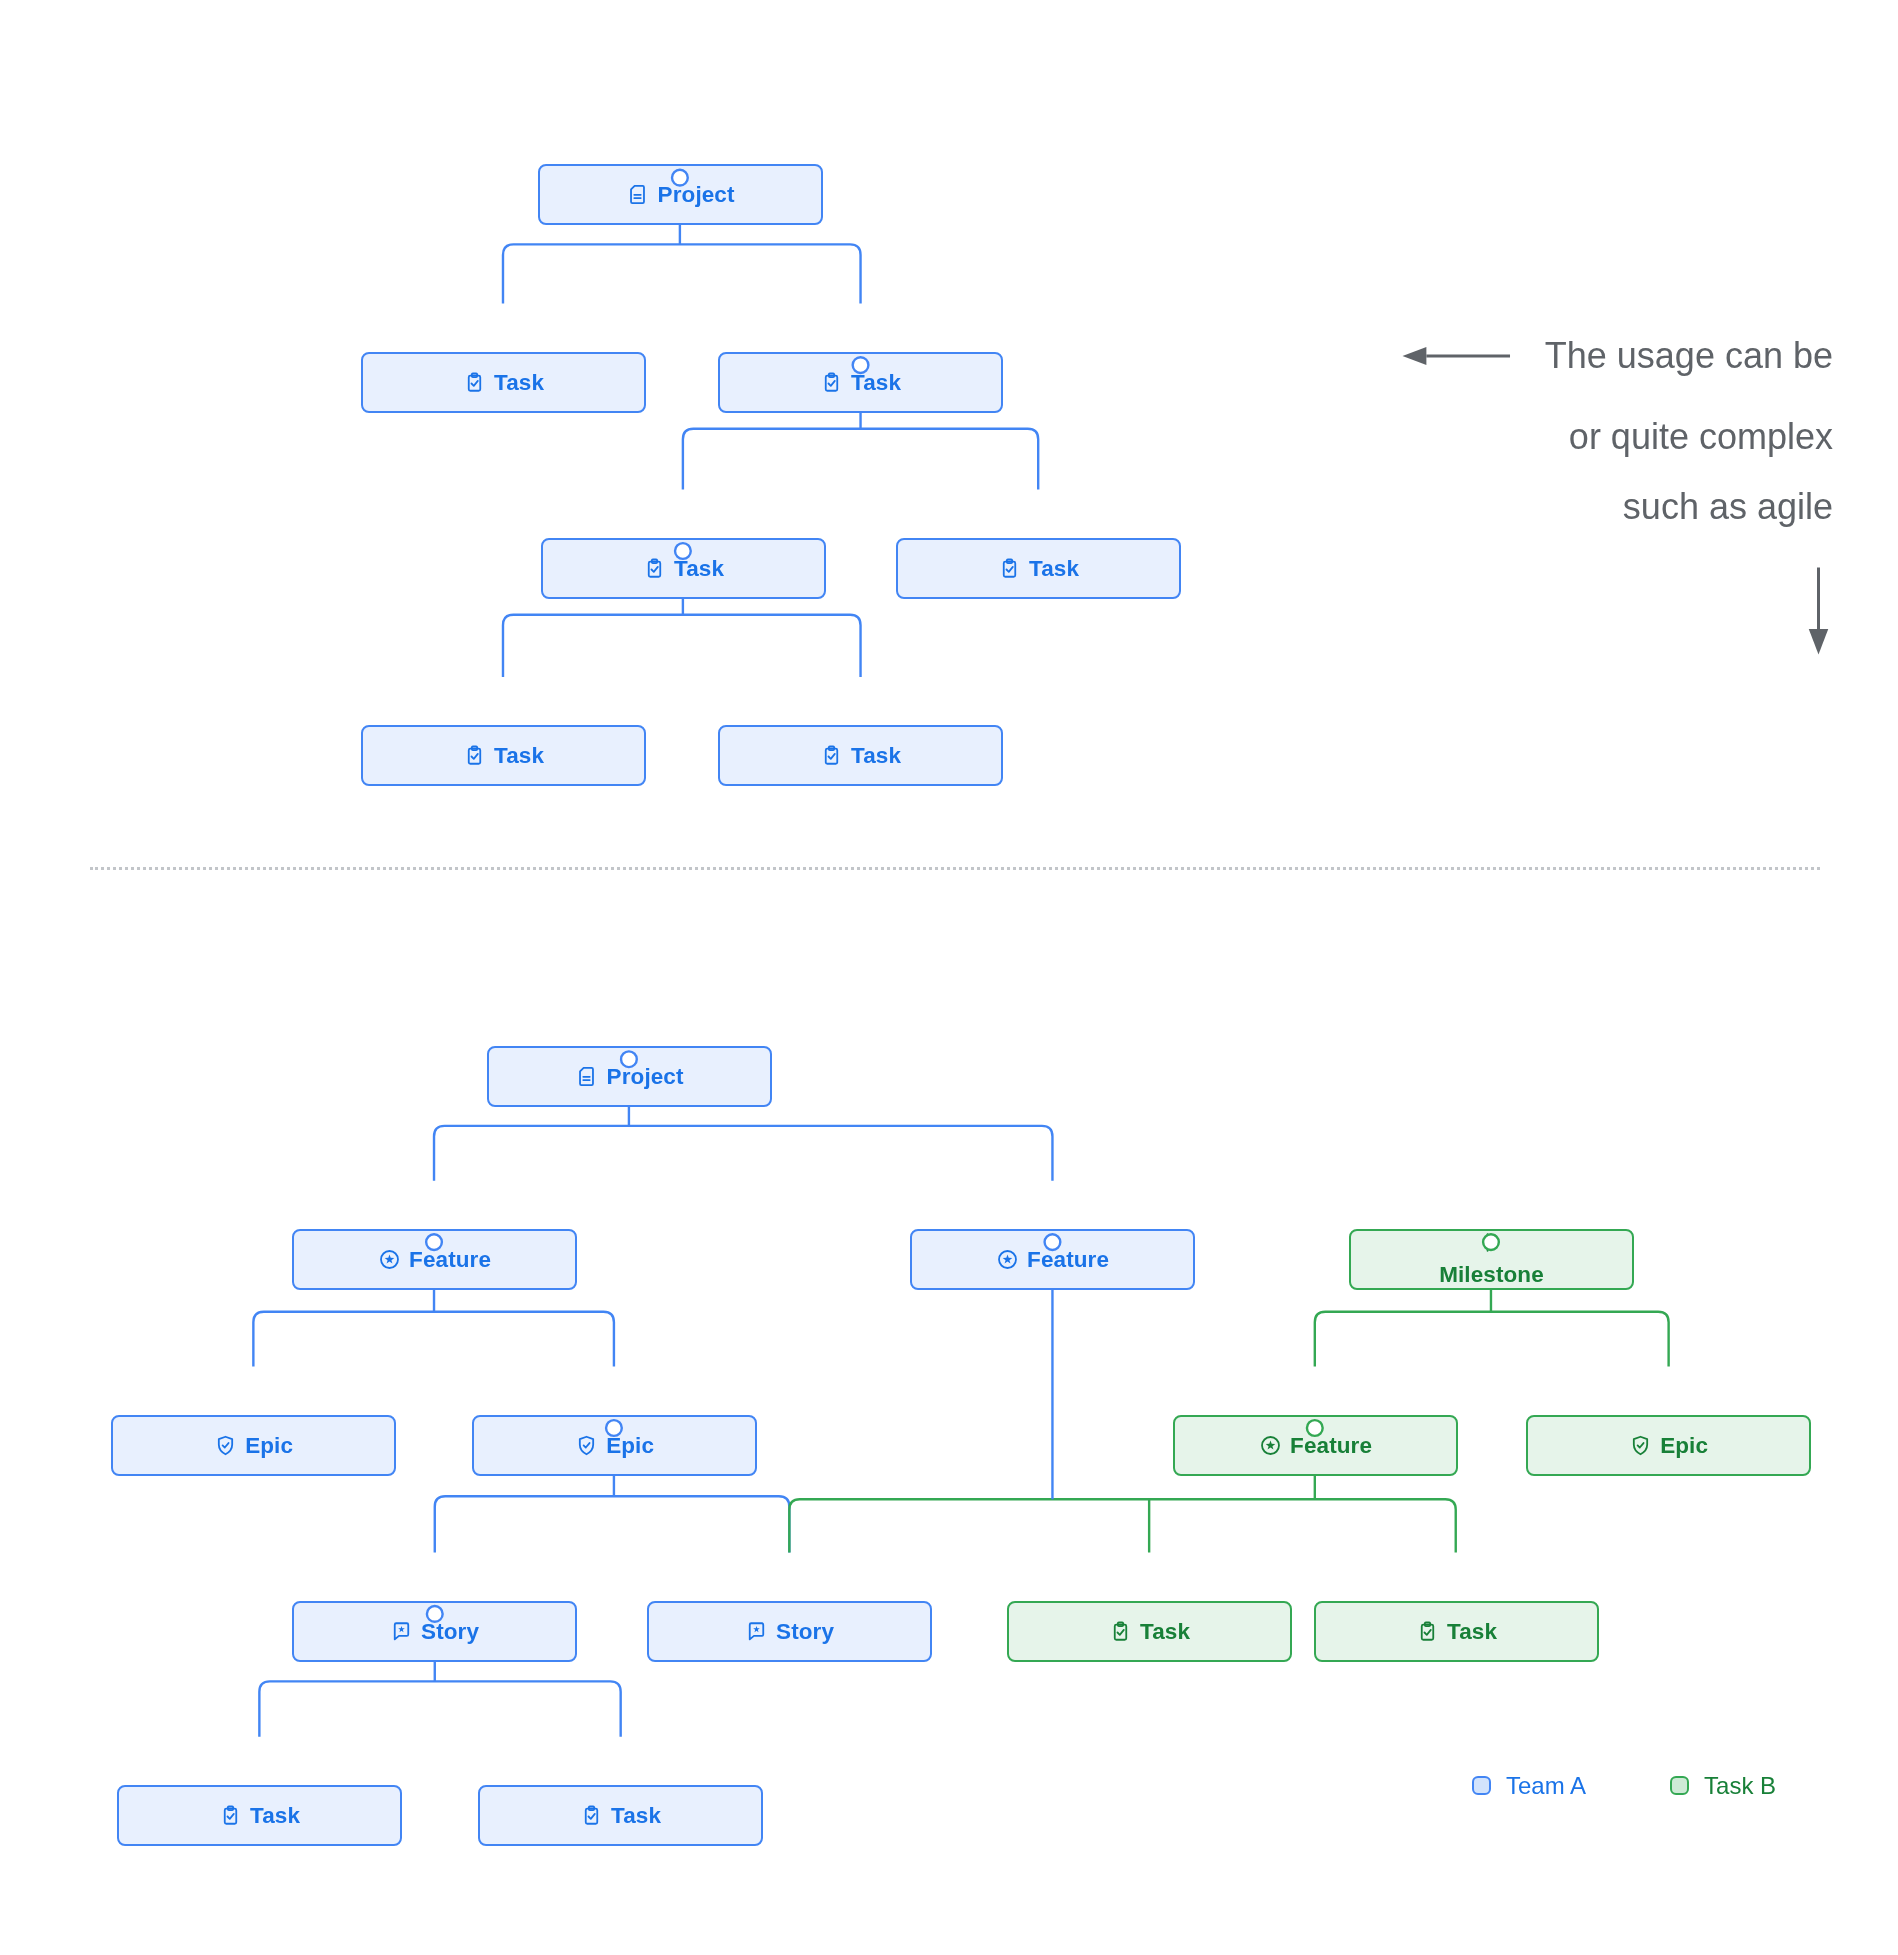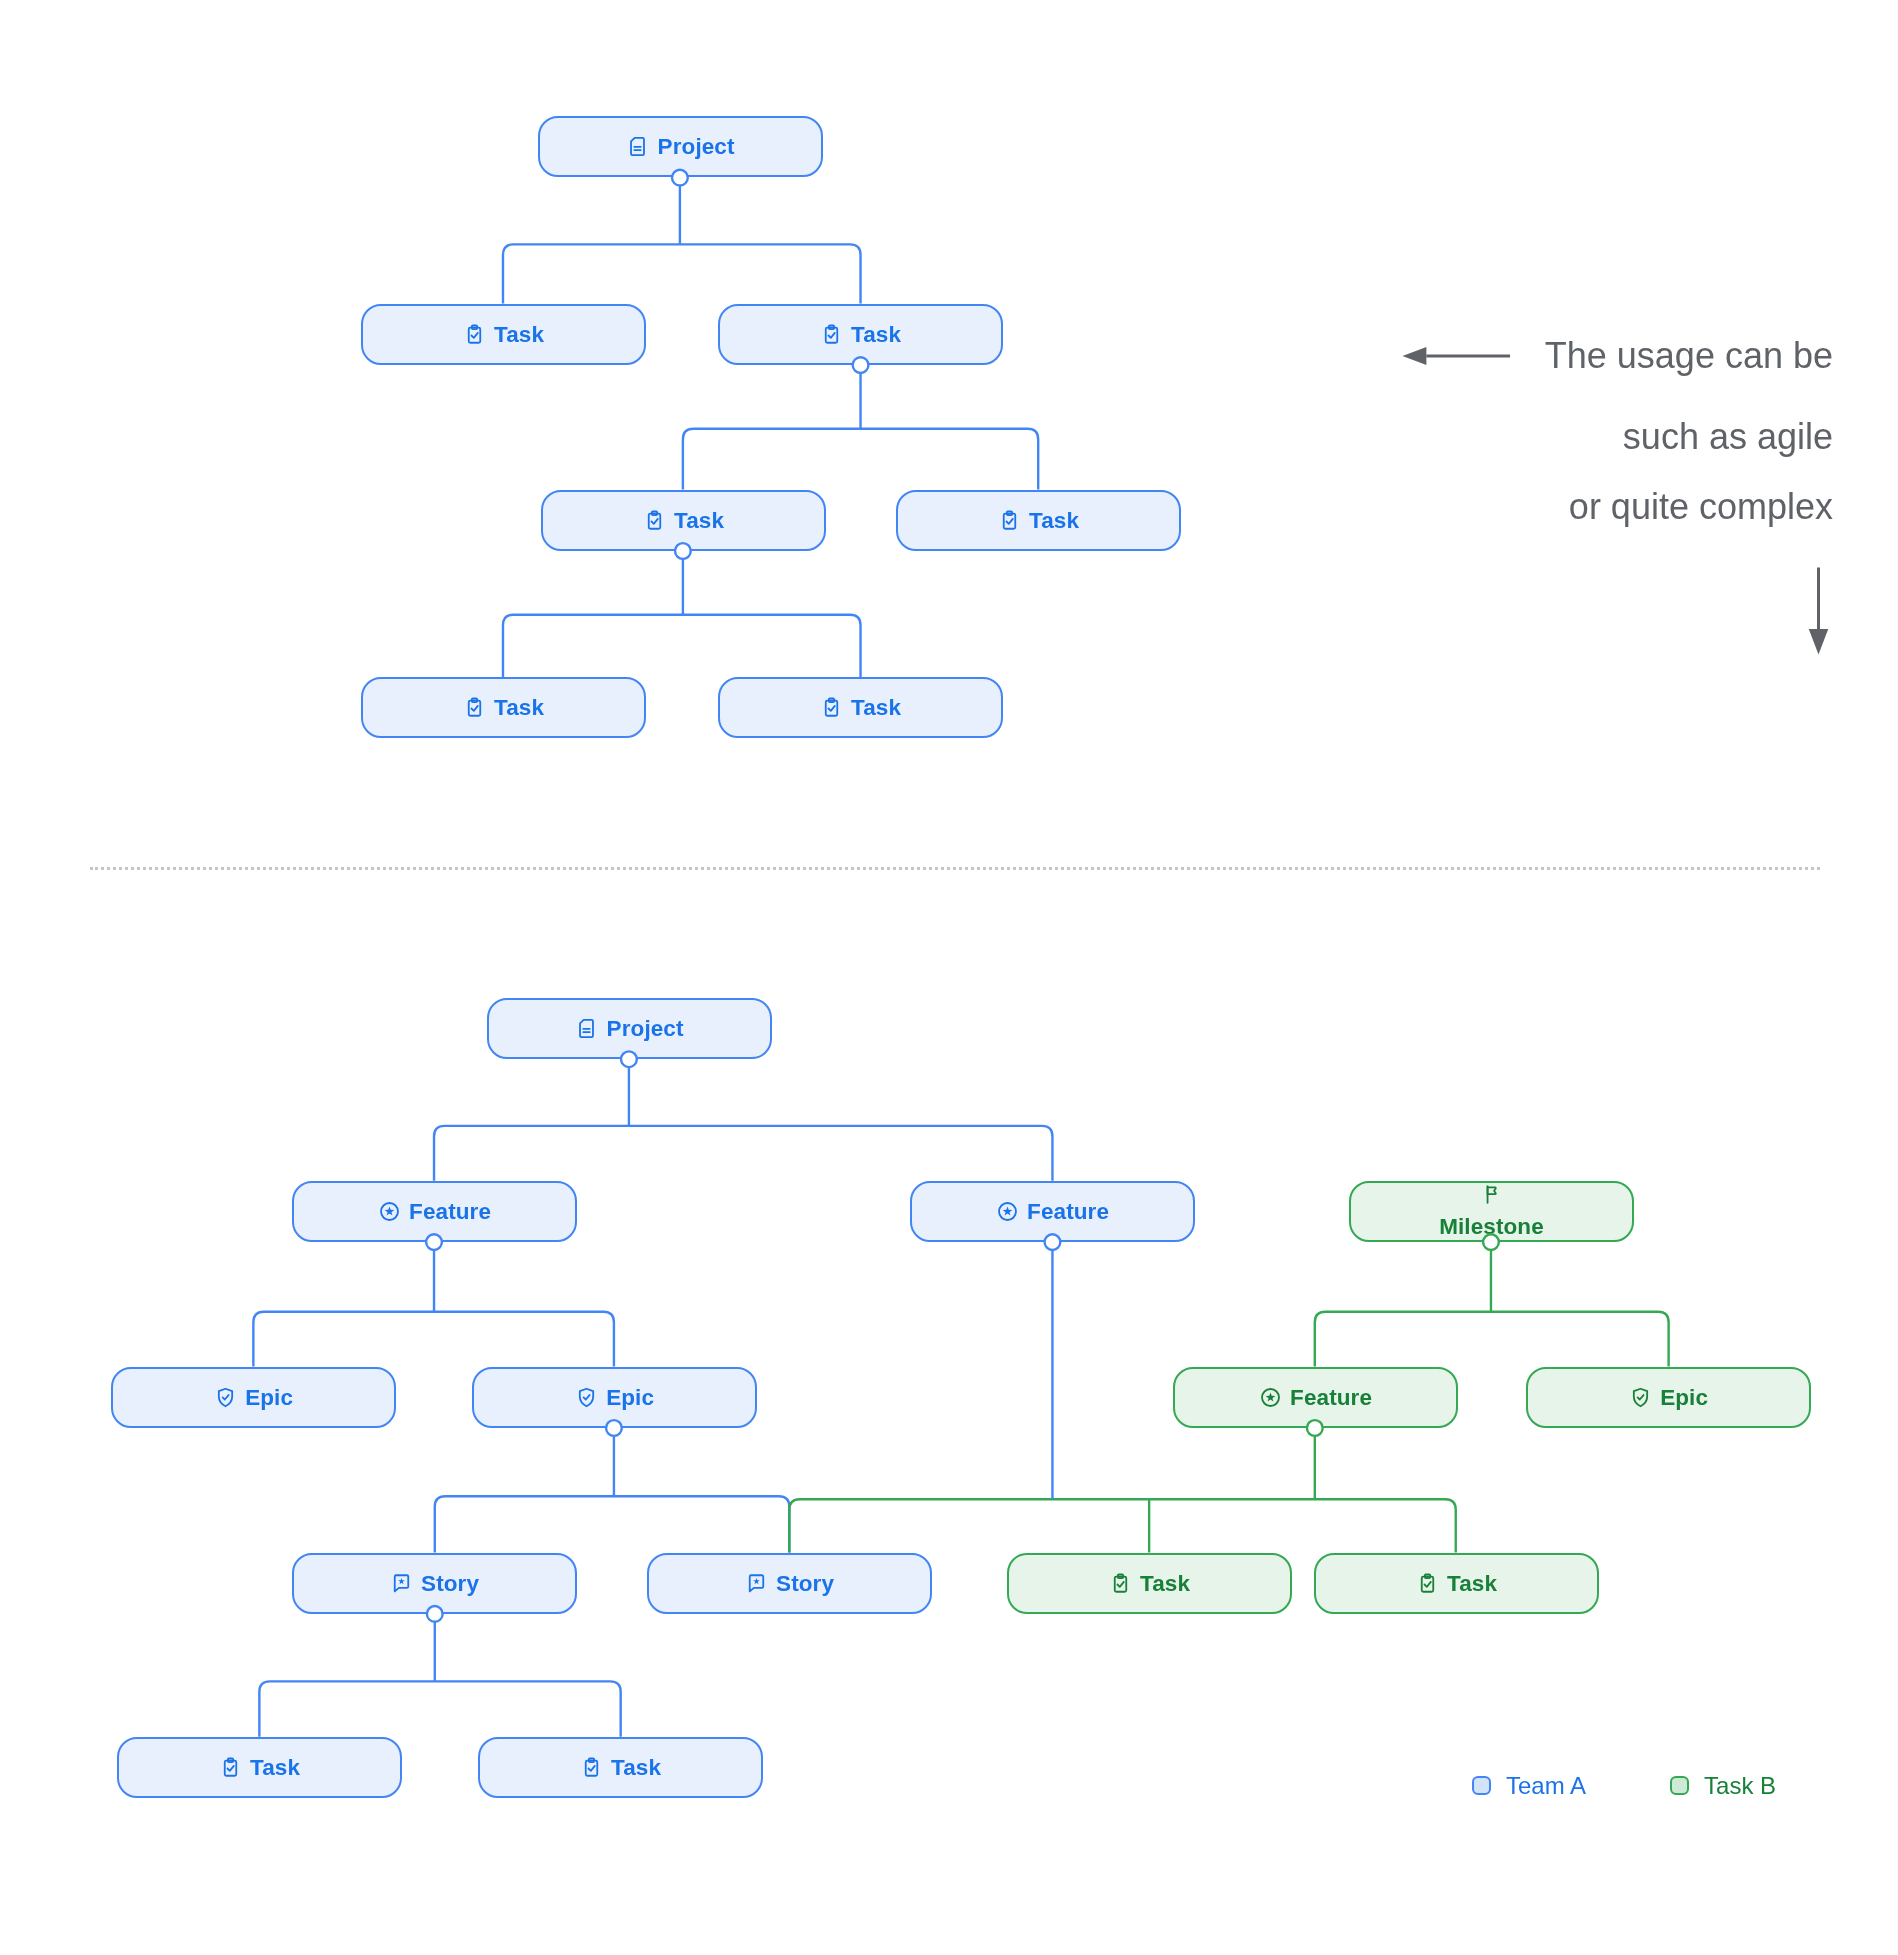--- a/index.html
+++ b/index.html
@@ -9,26 +9,27 @@
     background:#ffffff;
     font-family:"Liberation Sans",sans-serif;
     overflow:hidden;
   }
   svg.layer{position:absolute;left:0;top:0;pointer-events:none;}
   #nodes-layer{position:absolute;left:0;top:0;width:100%;height:100%;}
   .node{
     position:absolute;
     width:285px;height:61px;
     box-sizing:border-box;
-    border-radius:20px;
+    border-radius:8px;
     border:2.6px solid;
     display:flex;align-items:center;justify-content:center;
     gap:8.2px;
     font-size:22.5px;font-weight:600;
     letter-spacing:0.1px;
+    margin-top:48px;
   }
   .node.team-a{background:#e8f0fe;border-color:#4285f4;color:#1a73e8;}
   .node.team-b{background:#e6f4ea;border-color:#34a853;color:#188038;}
   .node .icon{display:flex;align-items:center;justify-content:center;}
   .annotation{
     position:absolute;
     right:65px;top:321px;
     text-align:right;
     color:#5f6368;
     font-size:36px;line-height:70px;
@@ -297,22 +298,22 @@
       <circle cx="819" cy="1905" r="10.5" fill="#ffffff" stroke="#4285f4" stroke-width="3.2"></circle>
       <circle cx="1754" cy="1905" r="10.5" fill="#ffffff" stroke="#34a853" stroke-width="3.2"></circle>
       <circle cx="580" cy="2153" r="10.5" fill="#ffffff" stroke="#4285f4" stroke-width="3.2"></circle>
     </svg>
 
   <div class="annotation">
     <div class="para1">
       <div>The usage can be</div>
     </div>
     <div class="para2">
+      <div>or quite complex</div>
       <div>such as agile</div>
-      <div>or quite complex</div>
     </div>
   </div>
 
   <svg class="arrow" style="left:1401px;top:341px" width="112" height="30" viewBox="0 0 150 40">
     <line x1="34" y1="20" x2="146" y2="20" stroke="#5f6368" stroke-width="4"></line>
     <polygon points="2,20 34,8 34,32" fill="#5f6368"></polygon>
   </svg>
 
   <svg class="arrow" style="left:1802px;top:566px" width="33" height="90" viewBox="0 0 44 120">
     <line x1="22" y1="2" x2="22" y2="86" stroke="#5f6368" stroke-width="4"></line>

